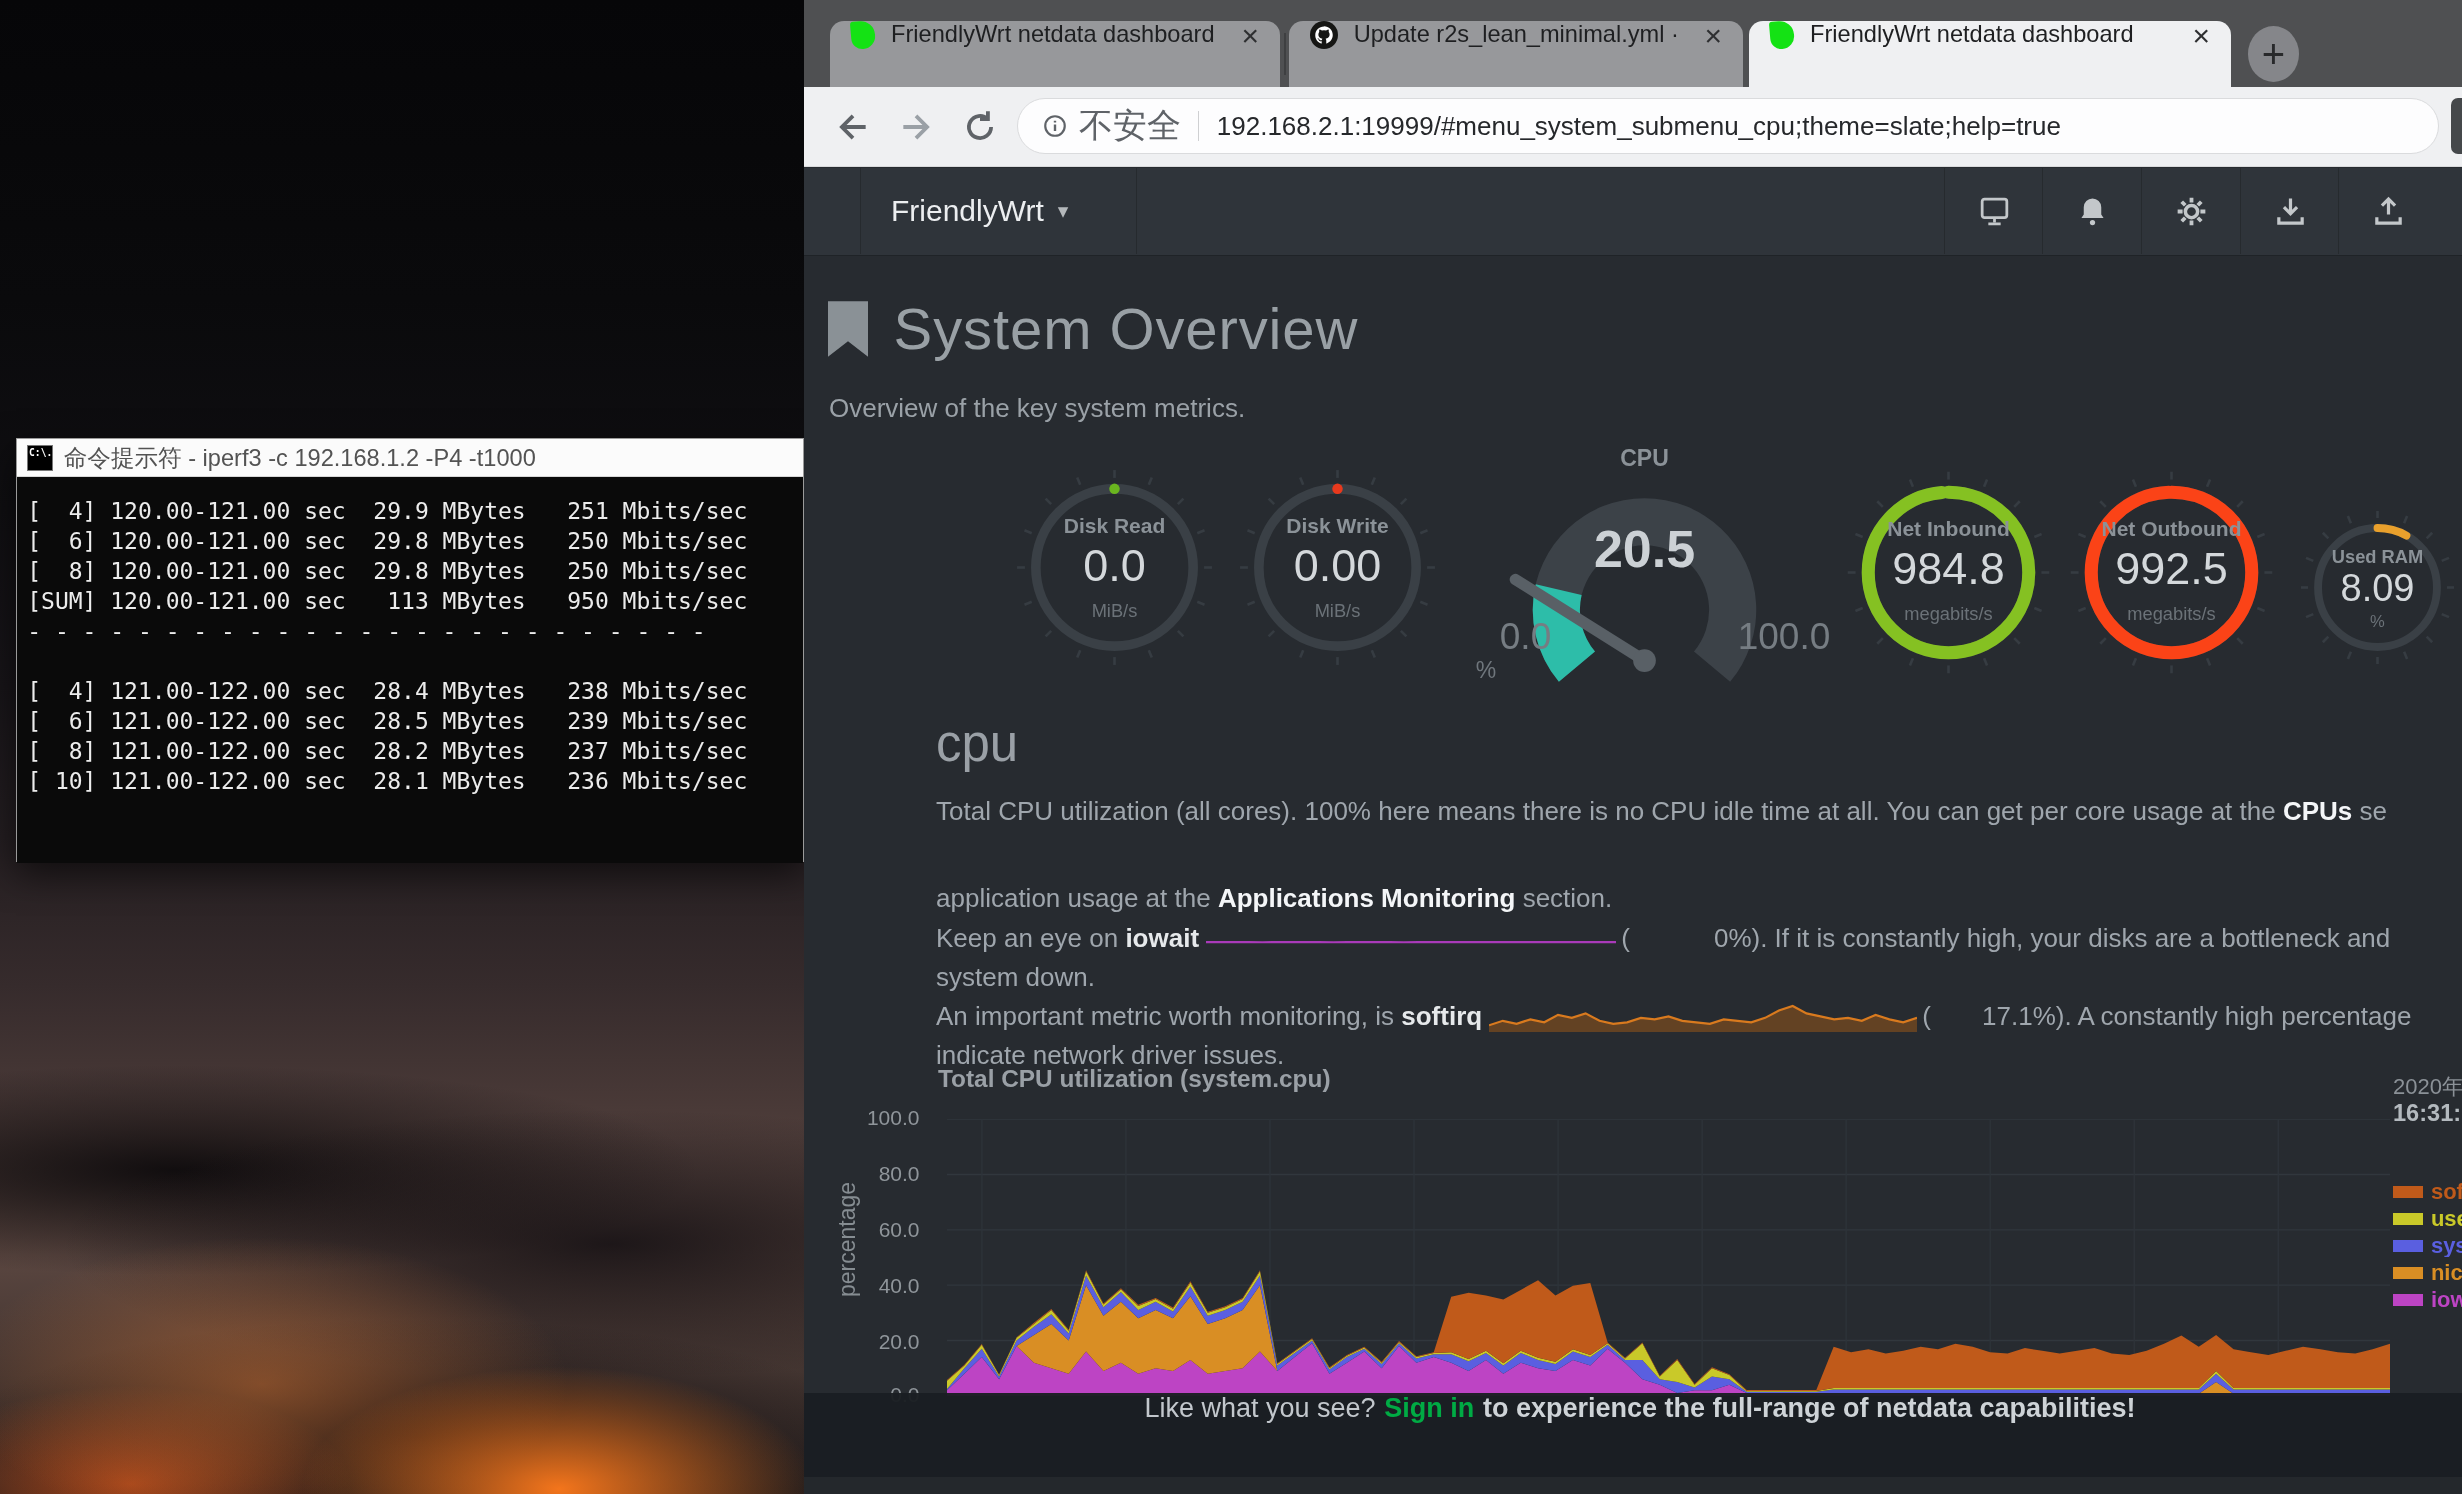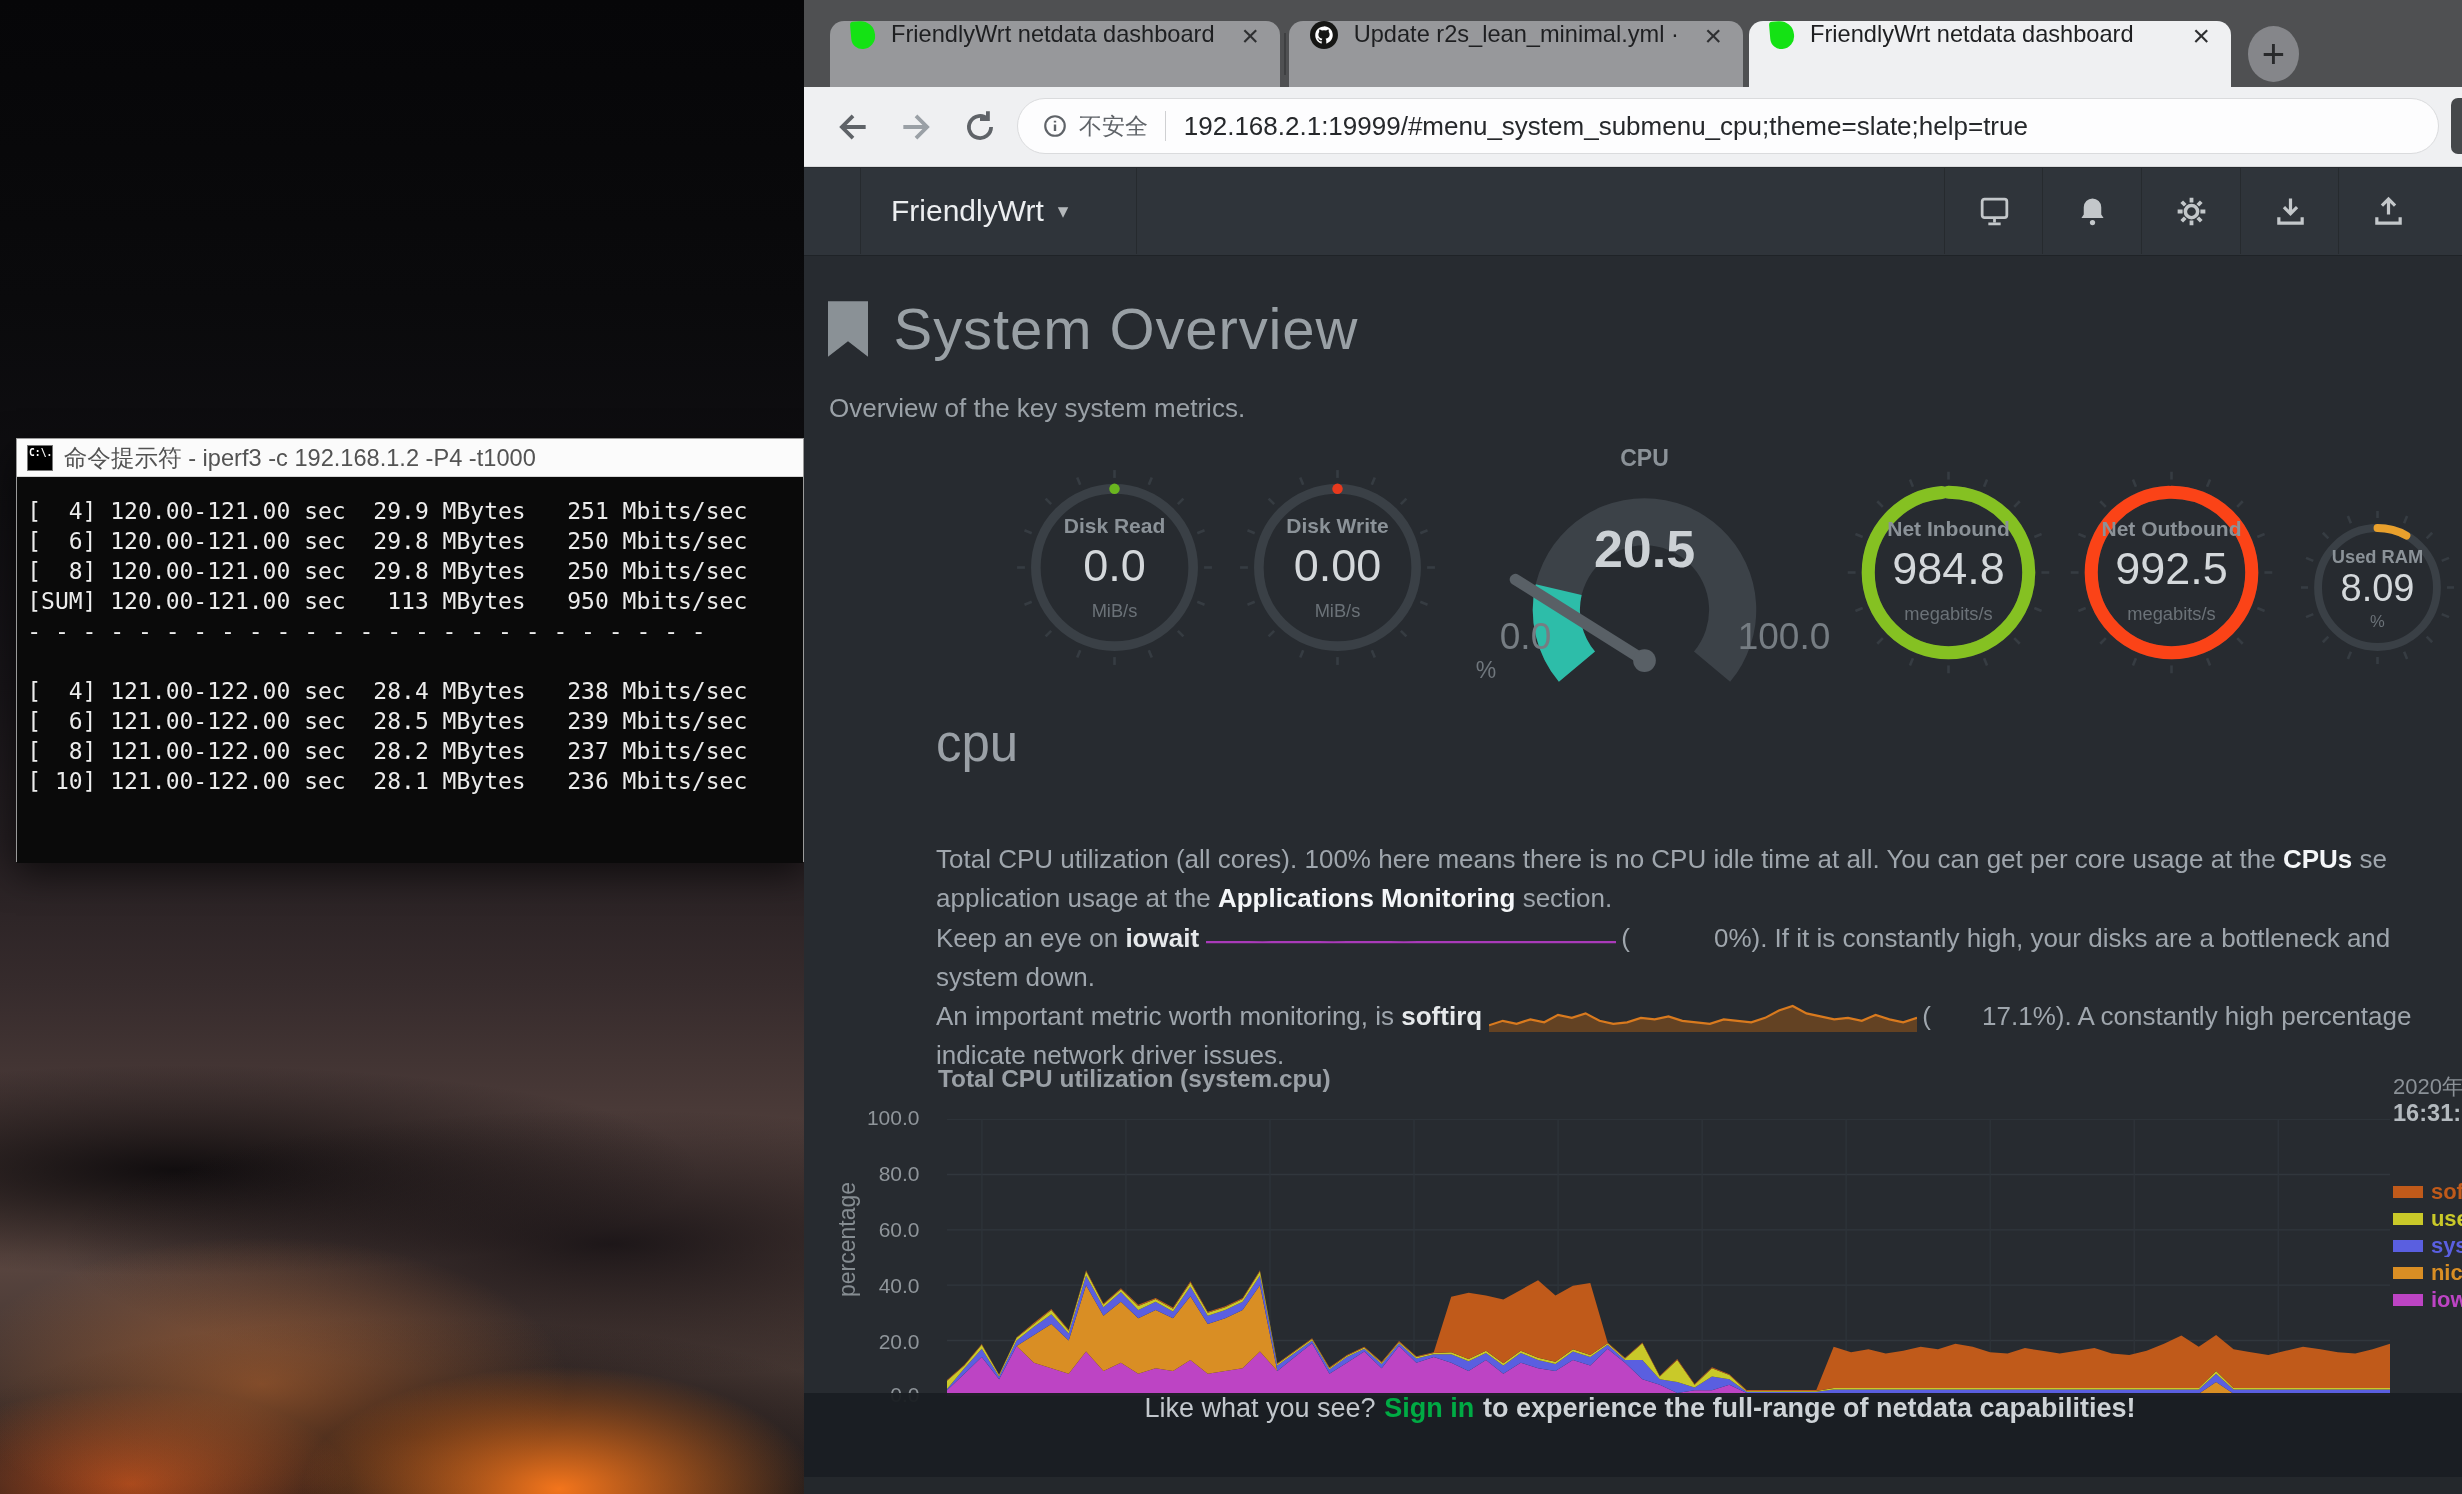--- a/index.html
+++ b/index.html
@@ -41,21 +41,21 @@
   .favicon { width:28px; height:28px; margin-right:15.7px; flex:none; }
   .shield { background:#14e214; border-radius:3.5px 15.7px 14px 12.2px; transform:rotate(-5deg); width:24.4px; height:28px; }
   .tab-divider { position:absolute; top:33px; width:1.7px; height:42px; background:#3e3f41; }
   .newtab { position:absolute; left:1444px; top:26px; width:51px; height:56px; border-radius:50%;
     background:#85868a; color:#28292b; font-size:40px; display:flex; align-items:center; justify-content:center; }
 
   .toolbar { position:absolute; left:0; top:87px; width:100%; height:80px; background:#eff0f2; border-bottom:1.7px solid #d9dadc; }
   .navbtn { position:absolute; top:100px; width:52px; height:54px; display:flex; align-items:center; justify-content:center; }
   .urlpill { position:absolute; left:213px; top:98px; width:1422px; height:56px; background:#fdfdfe;
     border:0.9px solid #dadbdd; border-radius:28px; display:flex; align-items:center; padding:0 24.4px; }
-  .sec-chip { font-size:23px; color:#5f6368; margin-left:10.5px; white-space:nowrap; }
+  .sec-chip { font-size:34px; color:#5f6368; margin-left:10.5px; white-space:nowrap; }
   .chip-div { width:0.9px; height:30px; background:#cfd0d2; margin:0 17.5px; }
   .url-text { font-size:26px; color:#26282b; white-space:nowrap; overflow:hidden; }
   .ext-sliver { position:absolute; left:1647px; top:98px; width:23px; height:56px; background:#45484b; border-radius:7px; }
 
   
   .nd-header { position:absolute; left:0; top:168px; width:100%; height:88px; background:#2f343a; border-bottom:1.7px solid #1f2327; }
   .nd-brandcell { position:absolute; left:56px; top:0; width:277px; height:86px; border-left:0.9px solid #262a2e; border-right:0.9px solid #262a2e;
     display:flex; align-items:center; padding-left:30px; }
   .nd-brand { font-size:30px; color:#eceef0; }
   .nd-caret { margin-left:14px; color:#b4b8bb; font-size:21px; }
@@ -374,21 +374,21 @@
           <line x1="57.07666712697531" y1="14.051577165352725" x2="53.6325162356895" y2="5.7366613727511435" stroke="#363c42" stroke-width="3"></line>
           <circle cx="87.5" cy="87.5" r="68" fill="none" stroke="#3a4046" stroke-width="9"></circle>
           <circle cx="87.5" cy="87.5" r="68" fill="none" stroke="#e9a02c" stroke-width="9" stroke-linecap="round" stroke-dasharray="34.56505901185634 427.2566008882119" transform="rotate(-90 87.5 87.5)"></circle>
         </svg>
       <div class="g-label">Used RAM</div>
       <div class="g-value">8.09</div>
       <div class="g-unit">%</div>
     </div>
 
     <div class="cpu-head">cpu</div>
-    <div class="pline" style="top:840px;text-align:right;"><span>Total CPU utilization (all cores). 100% here means there is no CPU idle time at all. You can get per core usage at the </span><span class="plink">CPUs</span><span> se</span></div>
+    <div class="pline" style="top:792px;text-align:right;"><span>Total CPU utilization (all cores). 100% here means there is no CPU idle time at all. You can get per core usage at the </span><span class="plink">CPUs</span><span> se</span></div>
     <div class="pline" style="top:879px;"><span>application usage at the </span><span class="plink">Applications Monitoring</span><span> section.</span></div>
     <div class="pline" style="top:919px;"><span>Keep an eye on </span><span class="pbold">iowait</span><svg class="spark" width="410" height="14" viewBox="0 0 470 16">
           <polyline points="0.0,12.8 16.2,12.7 32.4,12.8 48.6,12.6 64.8,12.9 81.0,12.7 97.2,12.8 113.4,12.8 129.7,12.6 145.9,12.9 162.1,12.7 178.3,12.8 194.5,12.6 210.7,12.8 226.9,12.9 243.1,12.7 259.3,12.8 275.5,12.8 291.7,12.6 307.9,12.8 324.1,12.8 340.3,12.7 356.6,12.8 372.8,12.8 389.0,12.8 405.2,12.7 421.4,12.8 437.6,12.8 453.8,12.7 470.0,12.8" fill="none" stroke="#a93ab9" stroke-width="2.5"></polyline>
         </svg><span>(</span><span class="pgap1"></span><span>0%</span><span>). If it is constantly high, your disks are a bottleneck and</span></div>
     <div class="pline" style="top:958px;">system down.</div>
     <div class="pline" style="top:997px;"><span>An important metric worth monitoring, is </span><span class="pbold">softirq</span><svg class="spark" width="428" height="37" viewBox="0 0 490 42">
           <path d="M0 40 L0.0,32.2 L15.8,27.1 L31.6,30.5 L47.4,25.4 L63.2,28.8 L79.0,20.3 L94.8,23.7 L110.6,18.6 L126.5,27.1 L142.3,30.5 L158.1,28.8 L173.9,23.7 L189.7,25.4 L205.5,22.0 L221.3,27.1 L237.1,28.8 L252.9,30.5 L268.7,25.4 L284.5,27.1 L300.3,28.8 L316.1,23.7 L331.9,15.2 L347.7,10.1 L363.5,18.6 L379.4,22.0 L395.2,25.4 L411.0,23.7 L426.8,27.1 L442.6,20.3 L458.4,25.4 L474.2,28.8 L490.0,23.7 L490 40 Z" fill="rgba(150,85,25,0.55)"></path>
           <polyline points="0.0,32.2 15.8,27.1 31.6,30.5 47.4,25.4 63.2,28.8 79.0,20.3 94.8,23.7 110.6,18.6 126.5,27.1 142.3,30.5 158.1,28.8 173.9,23.7 189.7,25.4 205.5,22.0 221.3,27.1 237.1,28.8 252.9,30.5 268.7,25.4 284.5,27.1 300.3,28.8 316.1,23.7 331.9,15.2 347.7,10.1 363.5,18.6 379.4,22.0 395.2,25.4 411.0,23.7 426.8,27.1 442.6,20.3 458.4,25.4 474.2,28.8 490.0,23.7" fill="none" stroke="#d97a1e" stroke-width="2.5"></polyline>
         </svg><span>(</span><span class="pgap2"></span><span>17.1%</span><span>). A constantly high percentage</span></div>
     <div class="pline" style="top:1036px;">indicate network driver issues.</div>

